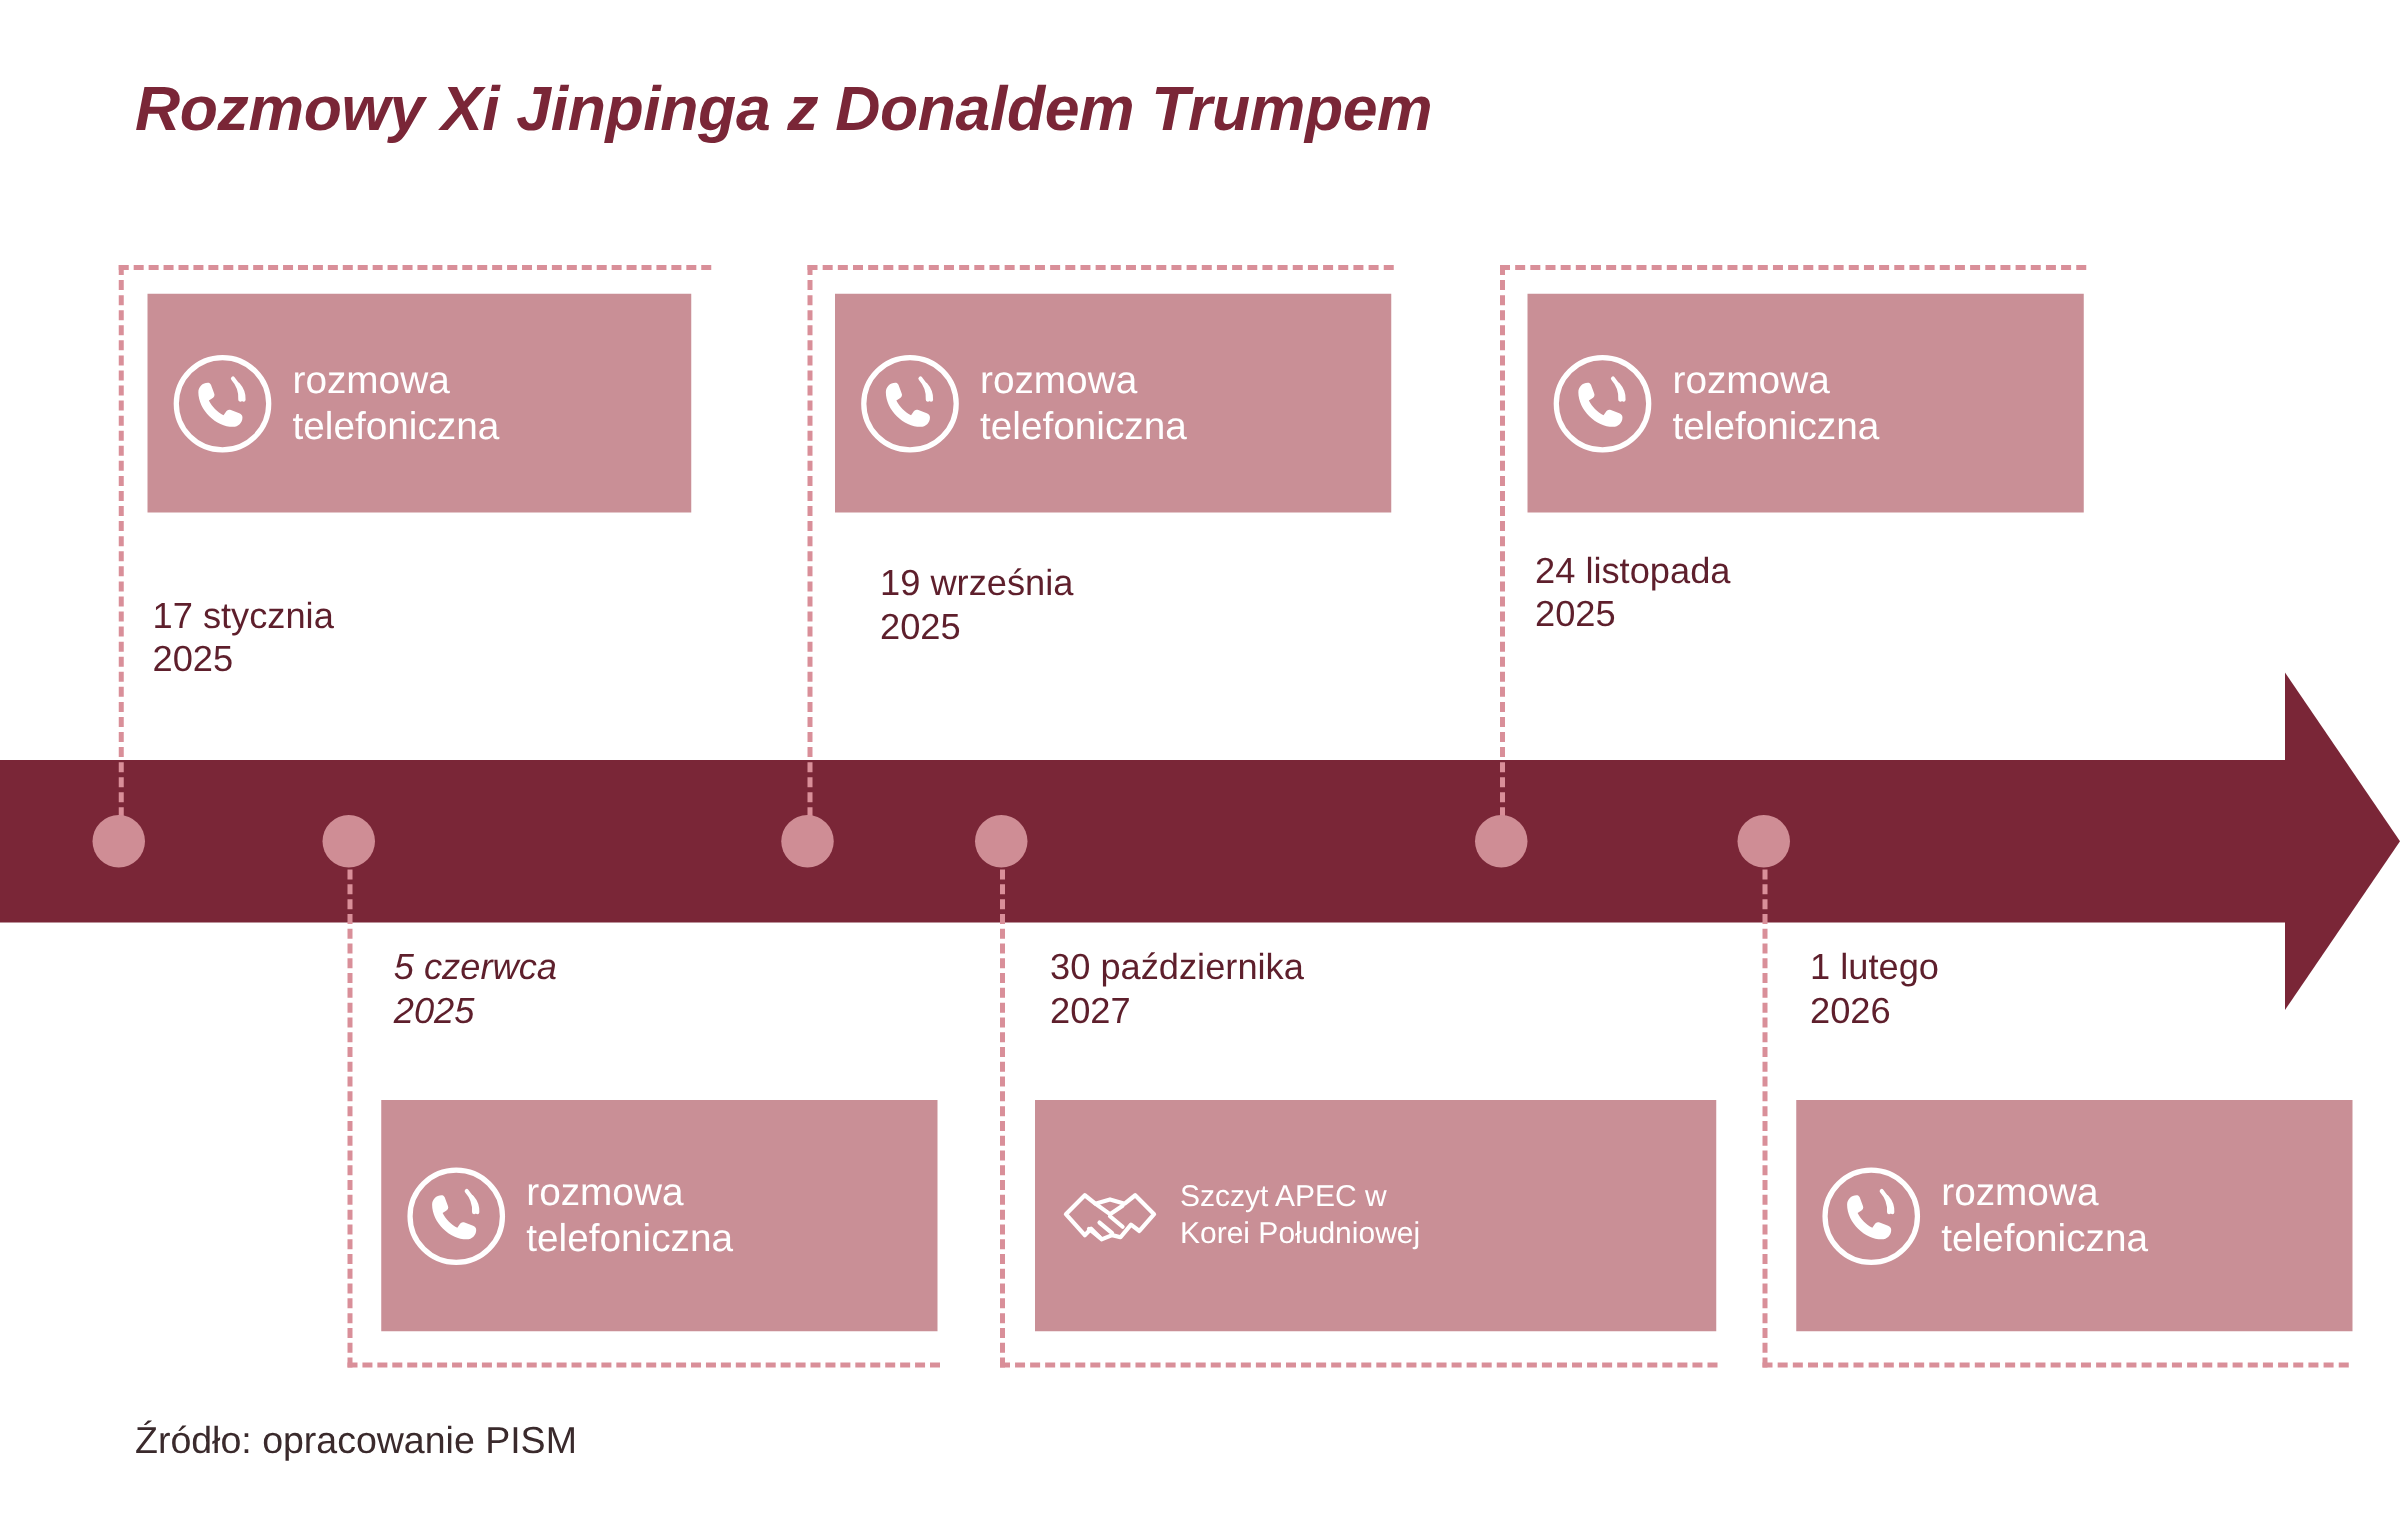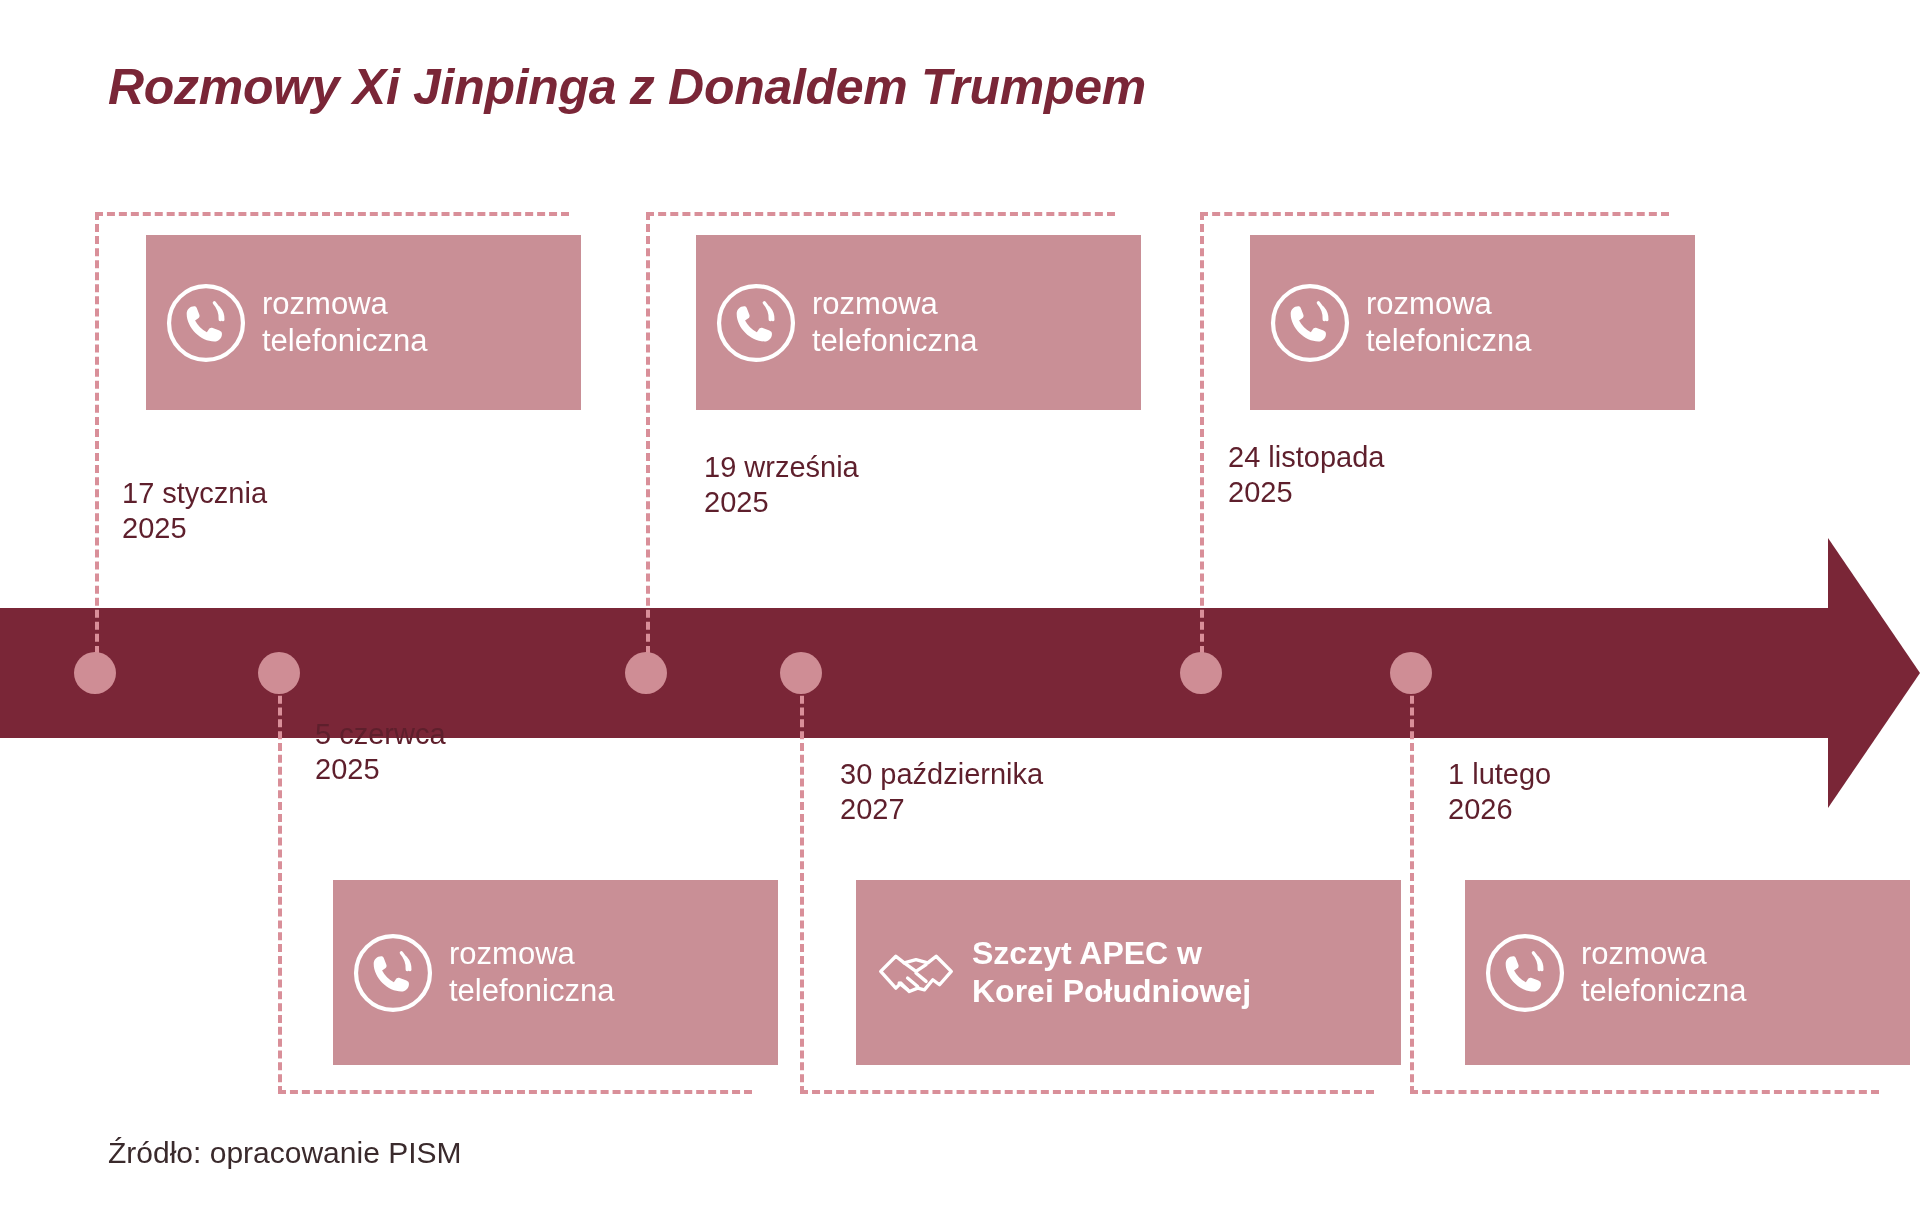--- a/index.html
+++ b/index.html
@@ -82,41 +82,40 @@
   }
 
   
   .card {
     position: absolute;
     background: #c98f96;
     display: flex;
     align-items: center;
     box-sizing: border-box;
     padding: 0 18px;
-    margin-left: 28px;
   }
   .card .ico {
     flex: 0 0 auto;
     width: 84px;
     height: 84px;
     margin-right: 14px;
     display: flex;
     align-items: center;
     justify-content: center;
   }
   .card .label {
     color: #ffffff;
     font-size: 31px;
     line-height: 1.18;
     font-weight: 400;
     white-space: pre-line;
   }
   .card.apec .label {
-    font-weight: bold;
-    font-size: 32px;
+    font-weight: normal;
+    font-size: 24px;
   }
 
   
   .date {
     position: absolute;
     color: #5e1f2c;
     font-size: 29px;
     line-height: 1.2;
     white-space: pre-line;
     font-weight: 500;
@@ -164,21 +163,21 @@
         <path d="M65 32a20 20 0 0 1 5 14" fill="none" stroke="#ffffff" stroke-width="4" stroke-linecap="round"></path>
         <path d="M60 26a27 27 0 0 1 7 20" fill="none" stroke="#ffffff" stroke-width="4" stroke-linecap="round"></path>
       </svg>
     </span>
     <span class="label">rozmowa
 telefoniczna</span>
   </div>
   <div class="date" style="left:122px; top:476px;">17 stycznia
 2025</div>
 
-  <div class="date" style="left:315px; top:717px;">5 czerwca
+  <div class="date" style="left:315px; top:757px;font-style:italic;">5 czerwca
 2025</div>
   <div class="card" style="left:305px; top:880px; width:445px; height:185px;">
     <span class="ico">
       <svg viewBox="0 0 100 100" width="84" height="84" aria-hidden="true">
         <circle cx="50" cy="50" r="44" fill="none" stroke="#ffffff" stroke-width="5"></circle>
         <path d="M36 30c-5 0-9 4-9 9 0 17 17 33 33 33 5 0 9-4 9-9 0-2-1-3-3-4l-8-3c-2-1-4 0-5 2l-2 3c-6-3-11-8-14-14l3-2c2-1 3-3 2-5l-3-8c-1-2-2-2-3-2z" fill="#ffffff"></path>
         <path d="M65 32a20 20 0 0 1 5 14" fill="none" stroke="#ffffff" stroke-width="4" stroke-linecap="round"></path>
         <path d="M60 26a27 27 0 0 1 7 20" fill="none" stroke="#ffffff" stroke-width="4" stroke-linecap="round"></path>
       </svg>
     </span>

